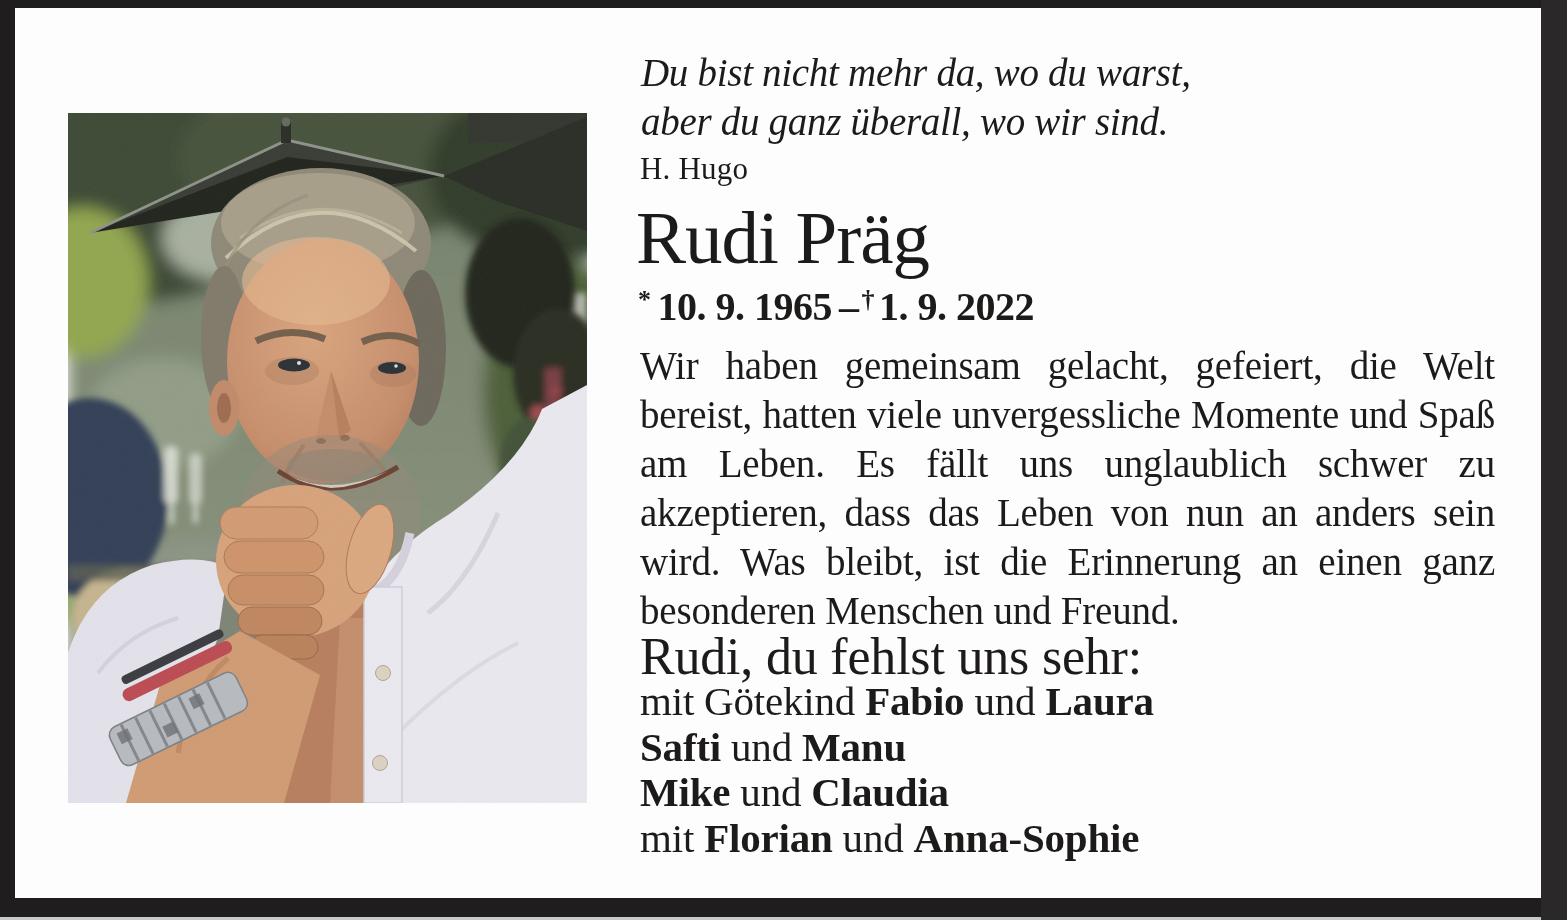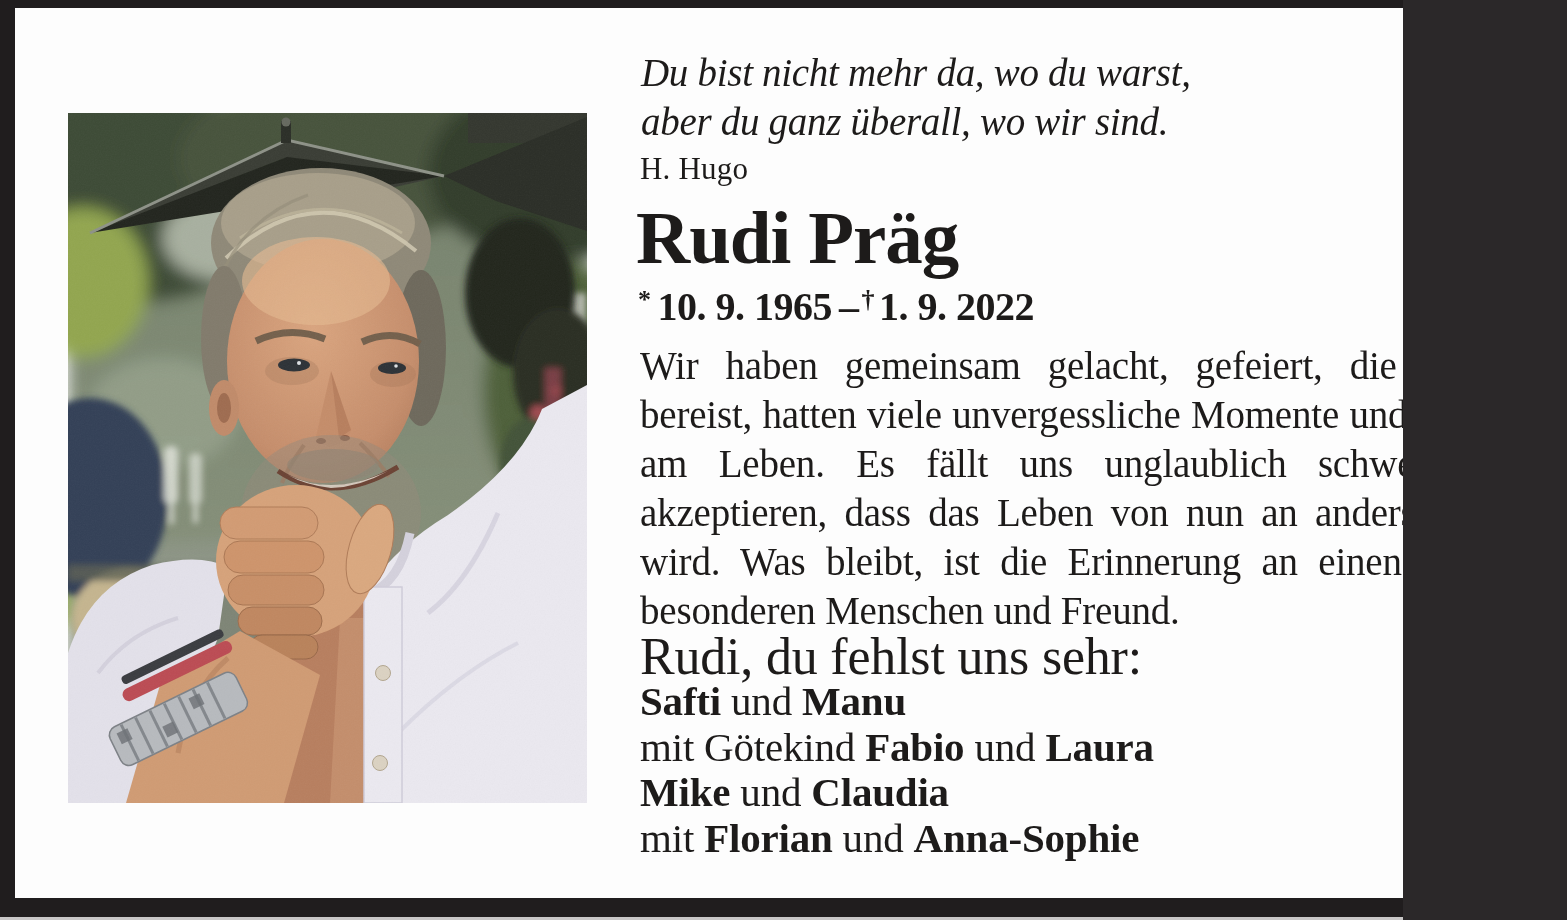--- a/index.html
+++ b/index.html
@@ -1,39 +1,39 @@
 <!DOCTYPE html>
 <html lang="de"><head>
 <meta charset="utf-8">
 <title>Todesanzeige</title>
 <style>
   html,body{margin:0;padding:0;background:#2b2829;}
   #stage{
-    position:relative;width:1403px;height:920px;overflow:hidden;
+    position:relative;width:1541px;height:920px;overflow:hidden;
     background:var(--frame,#201d1e);
     font-family:"Liberation Serif","DejaVu Serif",serif;
     color:var(--ink,#1d1b1a);
   }
   .card{position:absolute;left:15px;top:8px;width:1537px;height:890px;background:var(--paper,#fdfdfd);}
   .bottom-edge{position:absolute;left:0;bottom:0;width:100%;height:3px;background:#c9c7c7;}
   .photo{
     position:absolute;left:68px;top:113px;width:519px;height:690px;
     filter:blur(.4px) saturate(.95);
   }
   .quote{
     position:absolute;left:641px;top:48px;width:640px;
     font-style:italic;font-size:39px;line-height:49px;letter-spacing:-0.3px;
   }
   .attribution{
     position:absolute;left:640px;top:151px;width:486px;
     text-align:left;font-size:31px;letter-spacing:.2px;
   }
   .name{
     position:absolute;left:636px;top:197px;margin:0;
-    font-size:75px;font-weight:700;letter-spacing:-1px;line-height:1.1;
+    font-size:75px;font-weight:400;letter-spacing:-1px;line-height:1.1;
   }
   .dates{
     position:absolute;left:638px;top:283px;
     font-size:40px;font-weight:700;letter-spacing:-0.5px;text-align:right;
   }
   .dates .sym{display:inline-block;font-size:26px;font-weight:700;position:relative;top:-12px;}
   .dates .star{margin-right:7px;}
   .dates .sep{margin:0 3px 0 7px;}
   .dates .dagger{margin-right:5px;}
   .body-text{
@@ -212,20 +212,20 @@
 
   <h1 class="name">Rudi Präg</h1>
 
   <div class="dates"><span class="sym star">*</span><span>10. 9. 1965</span><span class="sep">–</span><span class="sym dagger">†</span><span>1. 9. 2022</span></div>
 
   <p class="body-text">Wir haben gemeinsam gelacht, gefeiert, die Welt bereist, hatten viele unvergessliche Momente und Spaß am Leben. Es fällt uns unglaublich schwer zu akzeptieren, dass das Leben von nun an anders sein wird. Was bleibt, ist die Erinnerung an einen ganz besonderen Menschen und Freund.</p>
 
   <div class="farewell">Rudi, du fehlst uns sehr:</div>
 
   <div class="mourners">
+    <div class="m-line"><span>mit Götekind </span><span class="b">Fabio</span><span> und </span><span class="b">Laura</span></div>
     <div class="m-line"><span class="b">Safti</span><span> und </span><span class="b">Manu</span></div>
-    <div class="m-line"><span>mit Götekind </span><span class="b">Fabio</span><span> und </span><span class="b">Laura</span></div>
     <div class="m-line"><span class="b">Mike</span><span> und </span><span class="b">Claudia</span></div>
     <div class="m-line"><span>mit </span><span class="b">Florian</span><span> und </span><span class="b">Anna-Sophie</span></div>
   </div>
 
   <div class="bottom-edge"></div>
 </div>
 
 </body></html>

